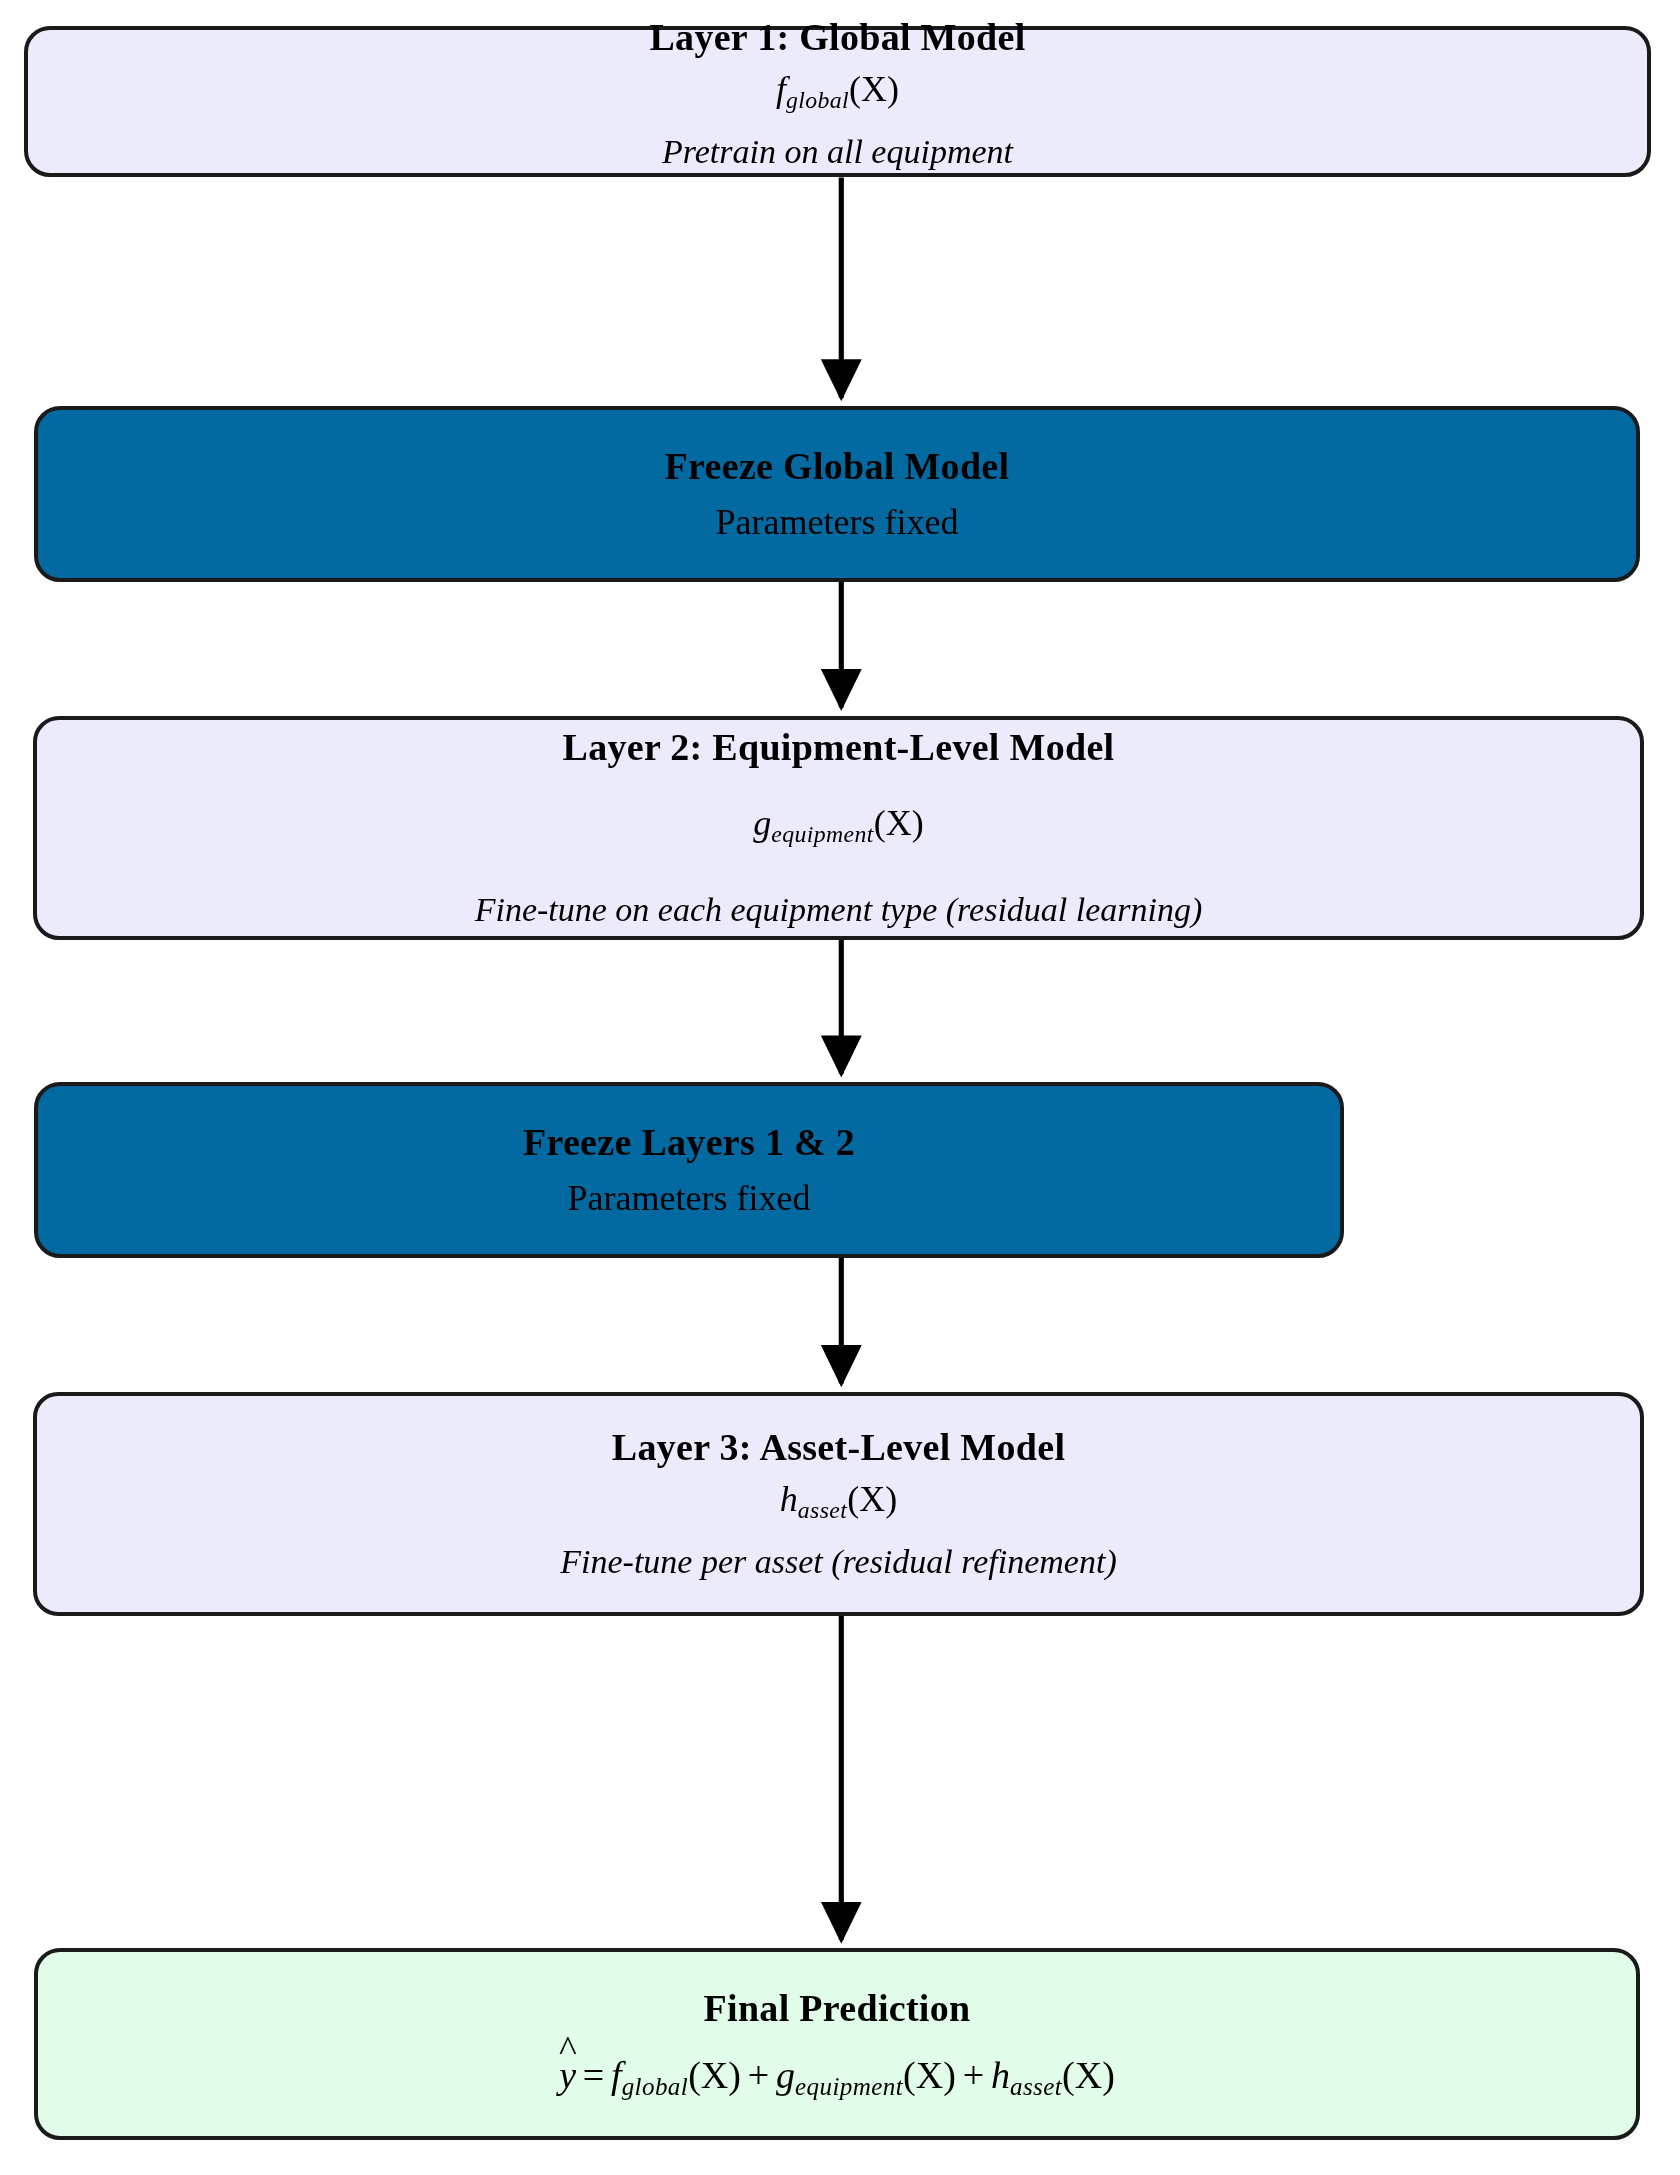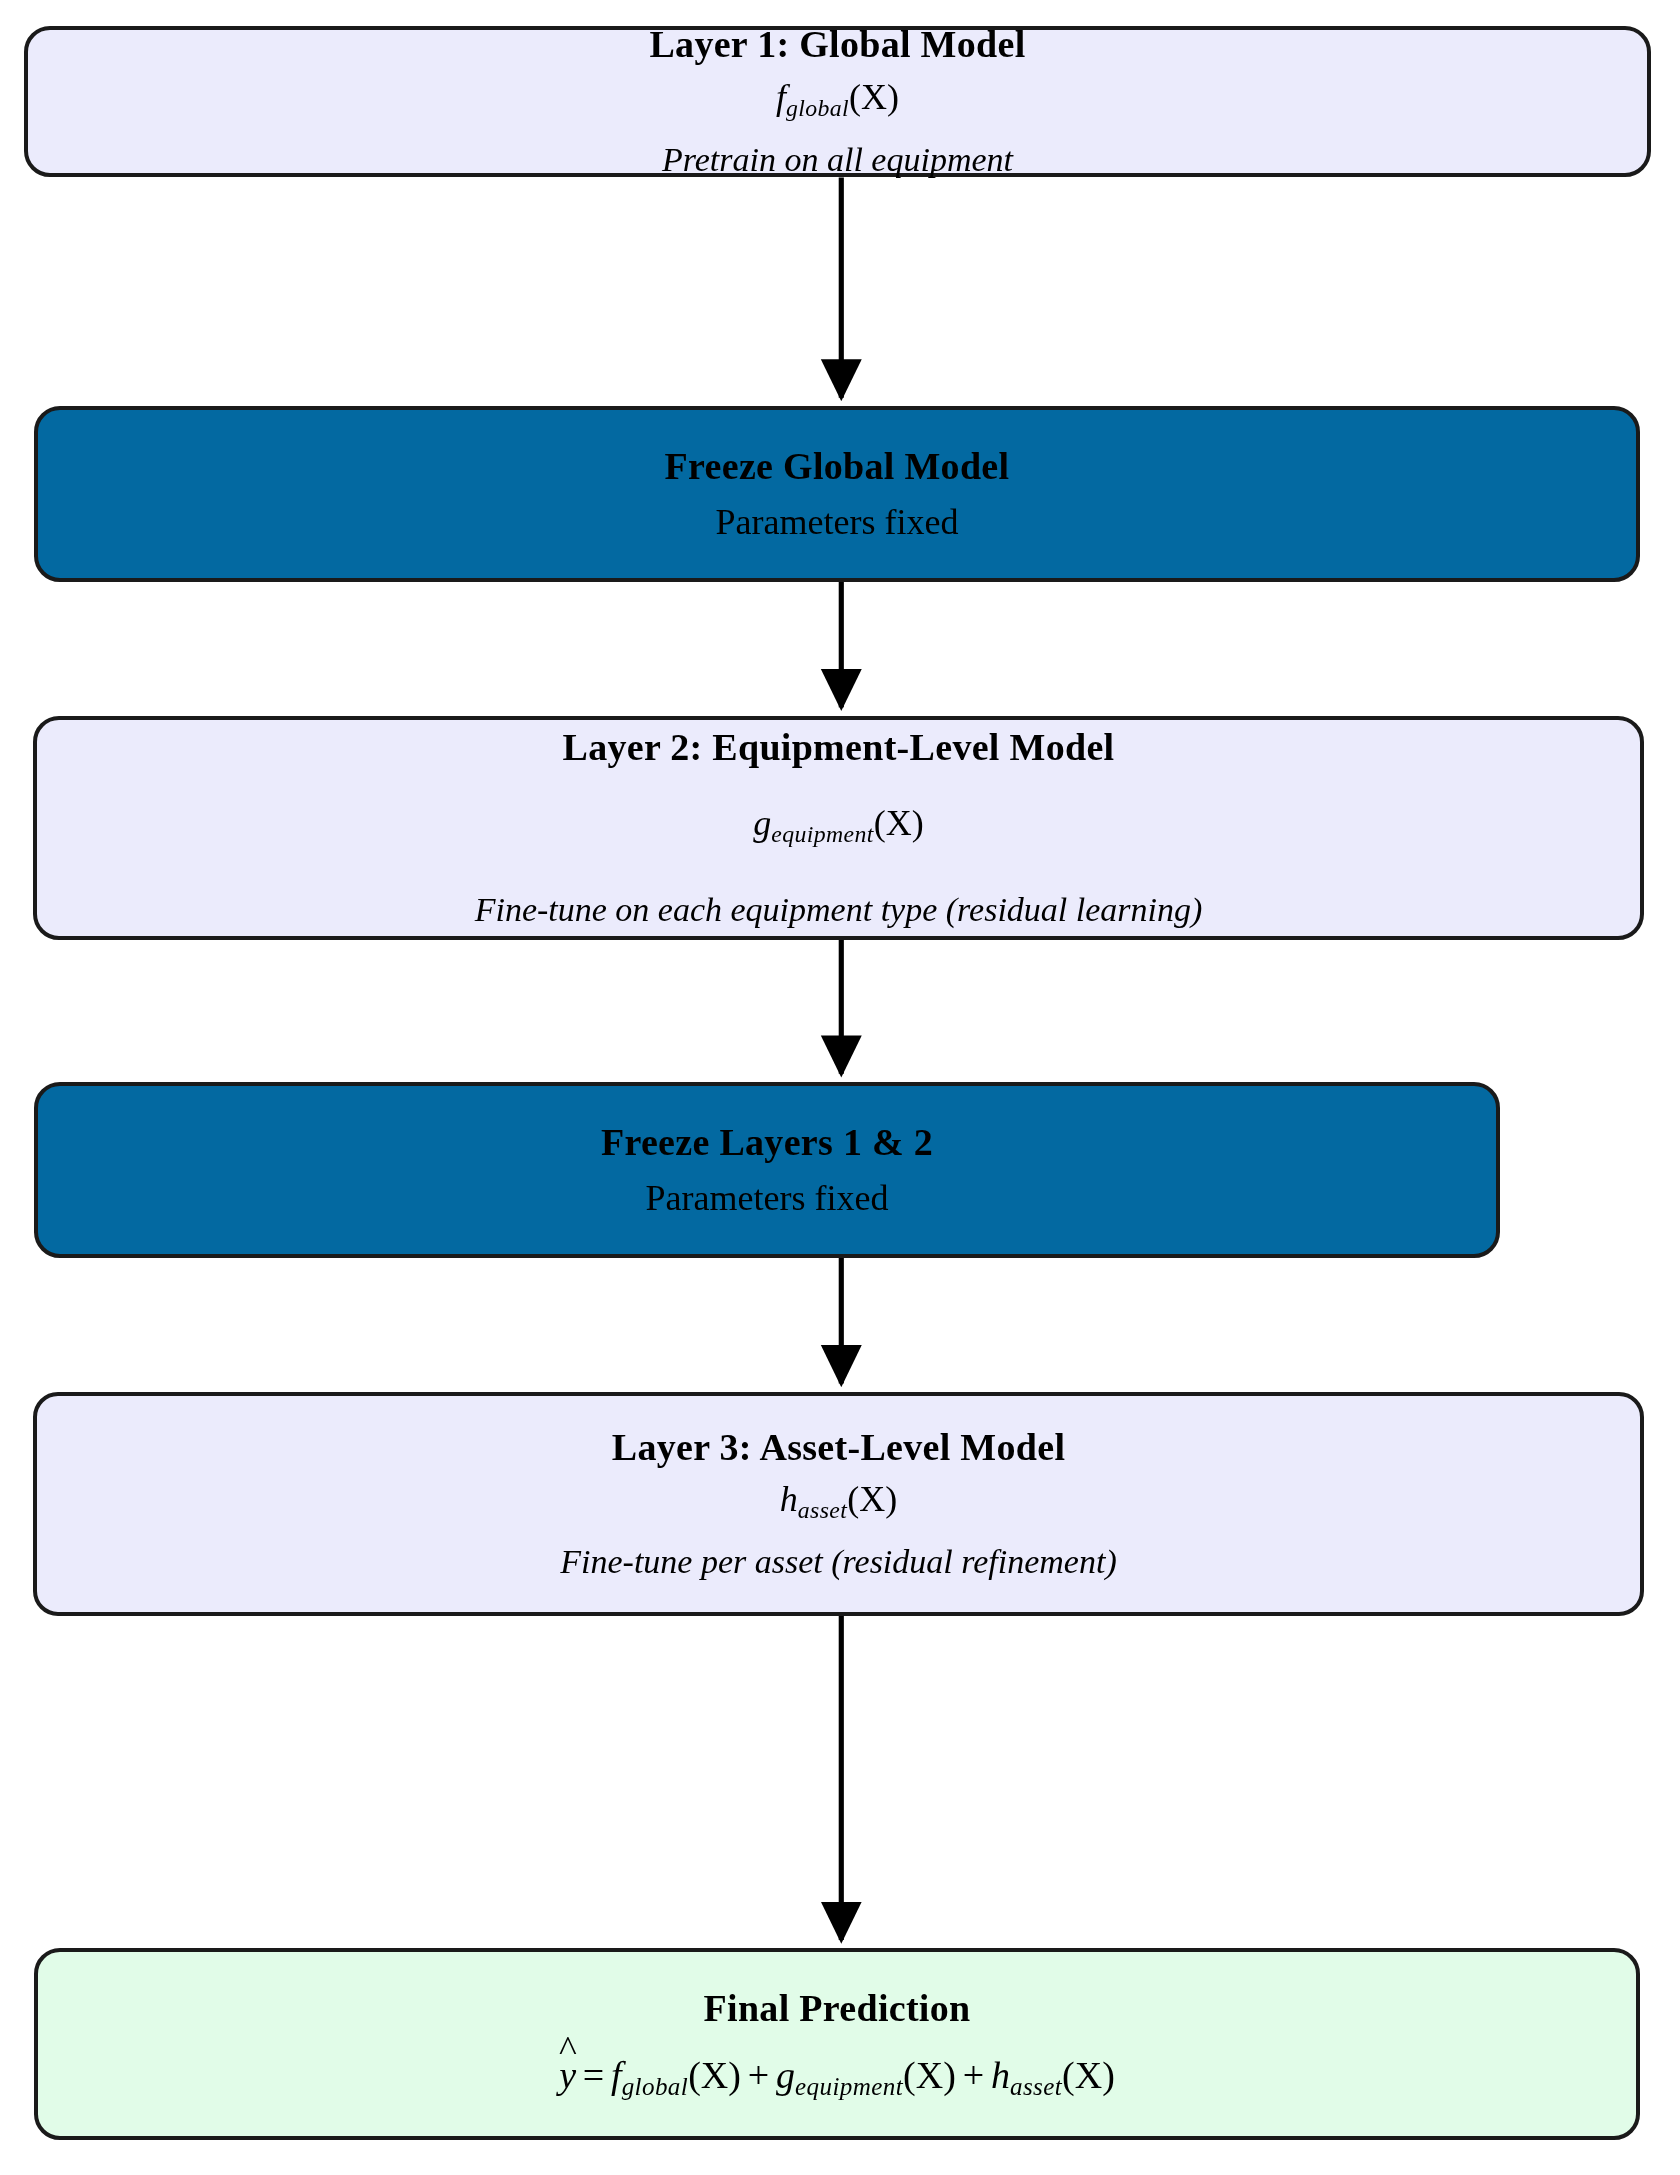--- a/index.html
+++ b/index.html
@@ -111,42 +111,42 @@
     </defs>
     <g stroke="#000000" stroke-width="6" fill="none" marker-end="url(#ah)">
       <line x1="978" y1="206" x2="978" y2="462"></line>
       <line x1="978" y1="676" x2="978" y2="822"></line>
       <line x1="978" y1="1092" x2="978" y2="1248"></line>
       <line x1="978" y1="1462" x2="978" y2="1608"></line>
       <line x1="978" y1="1878" x2="978" y2="2255"></line>
     </g>
   </svg>
 
-  <div class="node model" style="left:24px; top:26px; width:1627px; height:151px;">
+  <div class="node model" style="left:24px; top:26px; width:1627px; height:151px;justify-content:flex-end;">
     <div class="node-title">Layer 1: Global Model</div>
     <div class="node-formula">
       <span class="mi">f</span><span class="msub">global</span><span class="mpar">(X)</span>
     </div>
     <div class="node-caption">Pretrain on all equipment</div>
   </div>
 
   <div class="node freeze" style="left:34px; top:406px; width:1606px; height:176px;">
     <div class="node-title">Freeze Global Model</div>
     <div class="node-sub">Parameters fixed</div>
   </div>
 
   <div class="node model" style="left:33px; top:716px; width:1611px; height:224px;gap:24px;">
     <div class="node-title">Layer 2: Equipment-Level Model</div>
     <div class="node-formula">
       <span class="mi">g</span><span class="msub">equipment</span><span class="mpar">(X)</span>
     </div>
     <div class="node-caption">Fine-tune on each equipment type (residual learning)</div>
   </div>
 
-  <div class="node freeze" style="left:34px; top:1082px; width:1466px; height:176px;">
+  <div class="node freeze" style="left:34px; top:1082px; width:1310px; height:176px;">
     <div class="node-title">Freeze Layers 1 &amp; 2</div>
     <div class="node-sub">Parameters fixed</div>
   </div>
 
   <div class="node model" style="left:33px; top:1392px; width:1611px; height:224px;border-radius:25px;">
     <div class="node-title">Layer 3: Asset-Level Model</div>
     <div class="node-formula">
       <span class="mi">h</span><span class="msub">asset</span><span class="mpar">(X)</span>
     </div>
     <div class="node-caption">Fine-tune per asset (residual refinement)</div>

